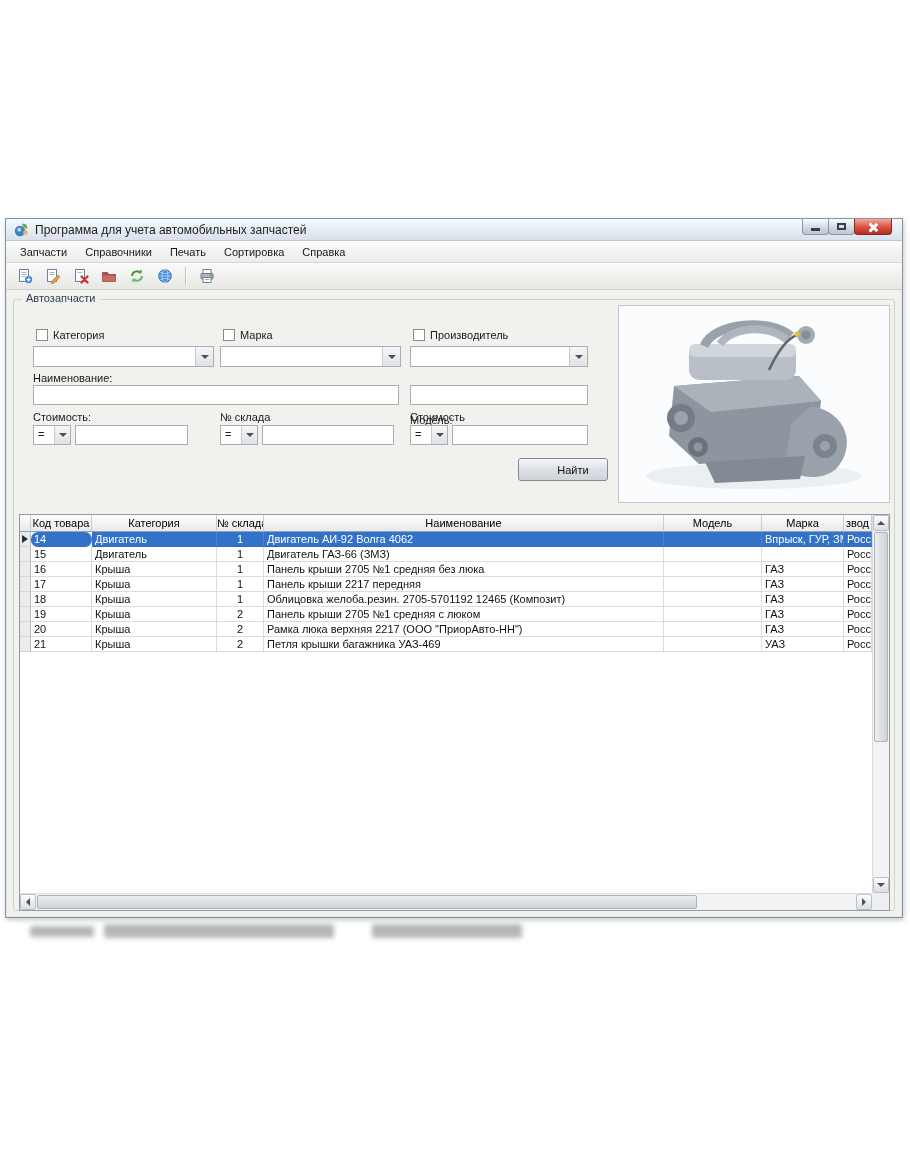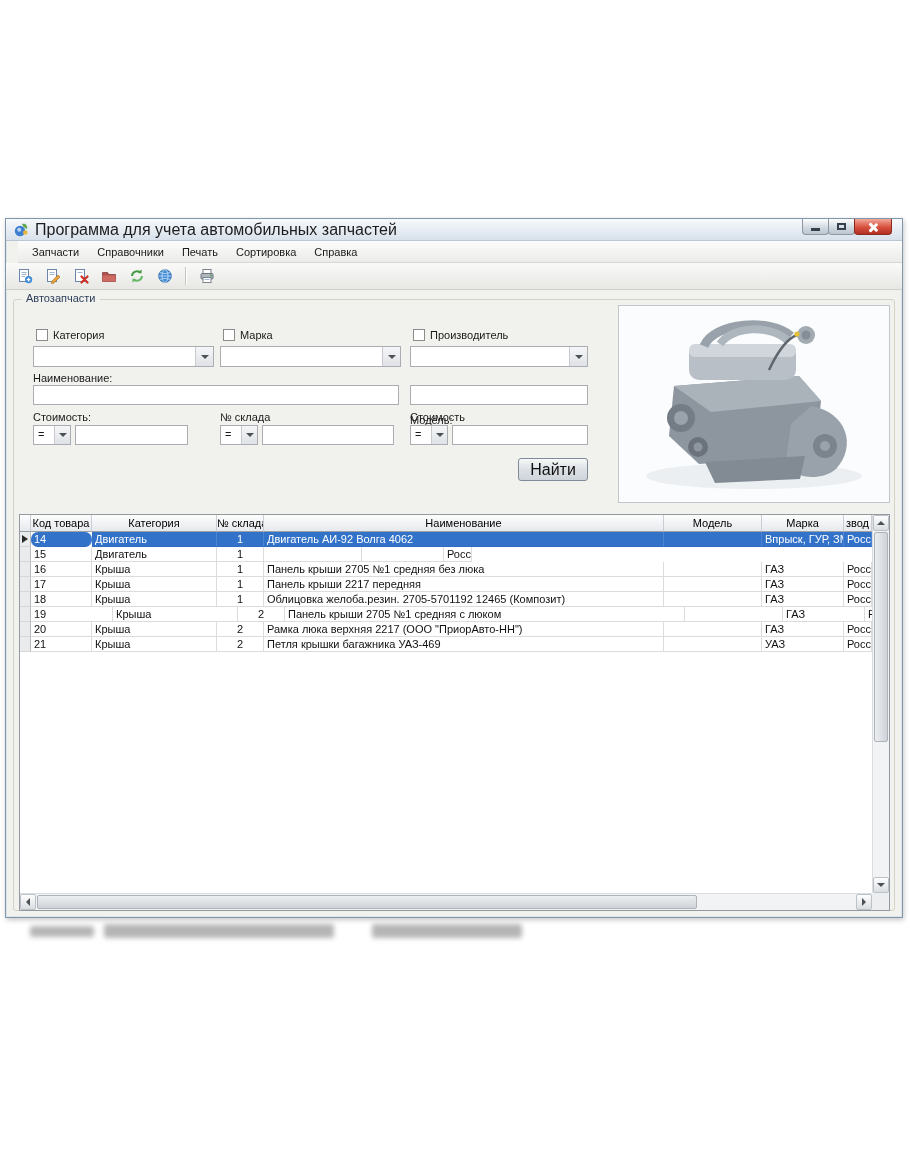--- a/index.html
+++ b/index.html
@@ -4,33 +4,33 @@
 <style>
   html,body{margin:0;padding:0;}
   body{width:910px;height:1155px;background:#ffffff;font-family:"Liberation Sans",sans-serif;-webkit-font-smoothing:antialiased;}
   .screen{position:relative;width:910px;height:1155px;background:#fff;overflow:hidden;}
 
   
   .window{position:absolute;left:5px;top:218px;width:898px;height:700px;background:#f1f1ee;
           border:1px solid #8096ab;box-shadow:inset 0 0 0 1px #dde5ec, 1px 2px 5px rgba(0,0,0,.22);box-sizing:border-box;}
   .titlebar{position:absolute;left:0;top:0;right:0;height:22px;background:linear-gradient(#f6f9fc,#d8e1eb);
             border-bottom:1px solid #b9c6d4;display:flex;align-items:center;gap:6px;padding:0 7px;box-sizing:border-box;}
-  .title{font-size:16px;color:#1c1c1c;white-space:nowrap;text-align:center;}
+  .title{font-size:12px;color:#1c1c1c;white-space:nowrap;text-align:center;}
   .winbtns{position:absolute;right:10px;top:0;display:flex;z-index:5;}
   .wbtn{width:27px;height:16px;margin-left:-1px;border:1px solid #8b97a4;border-top:none;border-radius:0 0 4px 4px;
         background:linear-gradient(#fdfefe,#cfd7df 60%,#bcc6cf);display:flex;align-items:center;justify-content:center;box-sizing:border-box;}
   .wbtn.close{width:38px;background:linear-gradient(#f2a89b,#d8503d 55%,#b23023);border-color:#8a291d;}
   .glyph-min{width:9px;height:0;border-bottom:3px solid #35404c;margin-top:6px;}
   .glyph-max{width:9px;height:7px;border:2px solid #35404c;box-sizing:border-box;}
   .glyph-x{position:relative;width:10px;height:10px;}
   .glyph-x::before,.glyph-x::after{content:"";position:absolute;left:4px;top:0;width:2.5px;height:11px;background:#fff;border-radius:1px;}
   .glyph-x::before{transform:rotate(45deg);}
   .glyph-x::after{transform:rotate(-45deg);}
 
-  .menubar{position:absolute;left:12px;top:22px;right:0;height:22px;background:linear-gradient(#fcfcfc,#ebebe9);
+  .menubar{position:absolute;left:0;top:22px;right:0;height:22px;background:linear-gradient(#fcfcfc,#ebebe9);
            border-bottom:1px solid #d6d6d2;display:flex;align-items:stretch;padding-left:5px;box-sizing:border-box;}
   .menu-item{display:flex;align-items:center;padding:0 9px;font-size:11px;color:#1a1a1a;cursor:default;}
 
   .toolbar{position:absolute;left:0;top:44px;right:0;height:27px;background:linear-gradient(#fafaf9,#e7e7e4);
            border-bottom:1px solid #cfcfcb;display:flex;align-items:center;gap:5px;padding-left:7px;box-sizing:border-box;}
   .tbtn{width:23px;height:22px;display:flex;align-items:center;justify-content:center;border-radius:3px;}
   .tsep{width:1px;height:18px;background:#c3c3bf;margin:0 4px;box-shadow:1px 0 0 #fff;}
 
   
   .groupbox{position:absolute;border:1px solid #d2d2c7;border-radius:3px;box-sizing:border-box;}
@@ -46,22 +46,22 @@
   .arrowbox{position:absolute;right:0;top:0;bottom:0;width:17px;background:linear-gradient(#f5f6f7,#dfe2e6);
             border-left:1px solid #c7cbd0;display:flex;align-items:center;justify-content:center;}
   .tri-down{width:0;height:0;border-left:4px solid transparent;border-right:4px solid transparent;border-top:4px solid #4a5258;}
   .tri-up{width:0;height:0;border-left:4px solid transparent;border-right:4px solid transparent;border-bottom:4px solid #4a5258;}
   .tri-left{width:0;height:0;border-top:4px solid transparent;border-bottom:4px solid transparent;border-right:4px solid #4a5258;}
   .tri-right{width:0;height:0;border-top:4px solid transparent;border-bottom:4px solid transparent;border-left:4px solid #4a5258;}
 
   .tinput{position:absolute;height:20px;border:1px solid #abadb3;background:#fff;padding:0 3px;
           font:11px "Liberation Sans",sans-serif;box-sizing:border-box;outline:none;}
 
-  .btn{position:absolute;border:1px solid #7f8b99;border-radius:3px;font-size:16px;color:#111;
-       background:linear-gradient(#f7f8f9,#dde1e6 48%,#ced4da);display:flex;align-items:center;justify-content:center;cursor:default;}
+  .btn{position:absolute;border:1px solid #7f8b99;border-radius:3px;font-size:11px;color:#111;
+       background:linear-gradient(#f7f8f9,#dde1e6 48%,#ced4da);display:flex;align-items:center;justify-content:center;cursor:default;padding-left:20px;}
 
   .picbox{position:absolute;border:1px solid #c3c7cb;background:#fbfcfd;box-sizing:border-box;overflow:hidden;}
 
   
   .grid{position:absolute;left:13px;top:295px;width:871px;height:397px;background:#fff;
         border:1px solid #93999f;box-sizing:border-box;overflow:hidden;}
   .ghead{position:absolute;left:0;top:0;height:26px;display:flex;}
   .gcorner{width:11px;height:17px;background:linear-gradient(#fdfdfd,#e6e9ed);border-right:1px solid #c9ced4;border-bottom:1px solid #9aa0a6;box-sizing:border-box;}
   .gh{height:17px;background:linear-gradient(#fdfdfd,#e6e9ed);border-right:1px solid #c9ced4;border-bottom:1px solid #9aa0a6;
       font-size:11px;line-height:16px;text-align:center;overflow:hidden;white-space:nowrap;box-sizing:border-box;flex:none;}
@@ -304,20 +304,21 @@
             <div class="gc" style="width: 400px;">Двигатель АИ-92 Волга 4062</div>
             <div class="gc" style="width: 98px;"></div>
             <div class="gc" style="width: 82px;">Впрыск, ГУР, ЗМ</div>
             <div class="gc" style="width: 28px;">Росс</div>
           </div>
           <div class="grow">
             <div class="gsel"></div>
             <div class="gc" style="width: 61px;">15</div>
             <div class="gc" style="width: 125px;">Двигатель</div>
             <div class="gc center" style="width: 47px;">1</div>
+            <div class="gc" style="width: 400px;">Двигатель ГАЗ-66 (ЗМЗ)</div>
             <div class="gc" style="width: 98px;"></div>
             <div class="gc" style="width: 82px;"></div>
             <div class="gc" style="width: 28px;">Росс</div>
           </div>
           <div class="grow">
             <div class="gsel"></div>
             <div class="gc" style="width: 61px;">16</div>
             <div class="gc" style="width: 125px;">Крыша</div>
             <div class="gc center" style="width: 47px;">1</div>
             <div class="gc" style="width: 400px;">Панель крыши 2705 №1 средняя без люка</div>
@@ -340,21 +341,21 @@
             <div class="gc" style="width: 61px;">18</div>
             <div class="gc" style="width: 125px;">Крыша</div>
             <div class="gc center" style="width: 47px;">1</div>
             <div class="gc" style="width: 400px;">Облицовка желоба.резин. 2705-5701192 12465 (Композит)</div>
             <div class="gc" style="width: 98px;"></div>
             <div class="gc" style="width: 82px;">ГАЗ</div>
             <div class="gc" style="width: 28px;">Росс</div>
           </div>
           <div class="grow">
             <div class="gsel"></div>
-            <div class="gc" style="width: 82px;">19</div>
+            <div class="gc" style="width: 61px;">19</div>
             <div class="gc" style="width: 125px;">Крыша</div>
             <div class="gc center" style="width: 47px;">2</div>
             <div class="gc" style="width: 400px;">Панель крыши 2705 №1 средняя с люком</div>
             <div class="gc" style="width: 98px;"></div>
             <div class="gc" style="width: 82px;">ГАЗ</div>
             <div class="gc" style="width: 28px;">Росс</div>
           </div>
           <div class="grow">
             <div class="gsel"></div>
             <div class="gc" style="width: 61px;">20</div>

